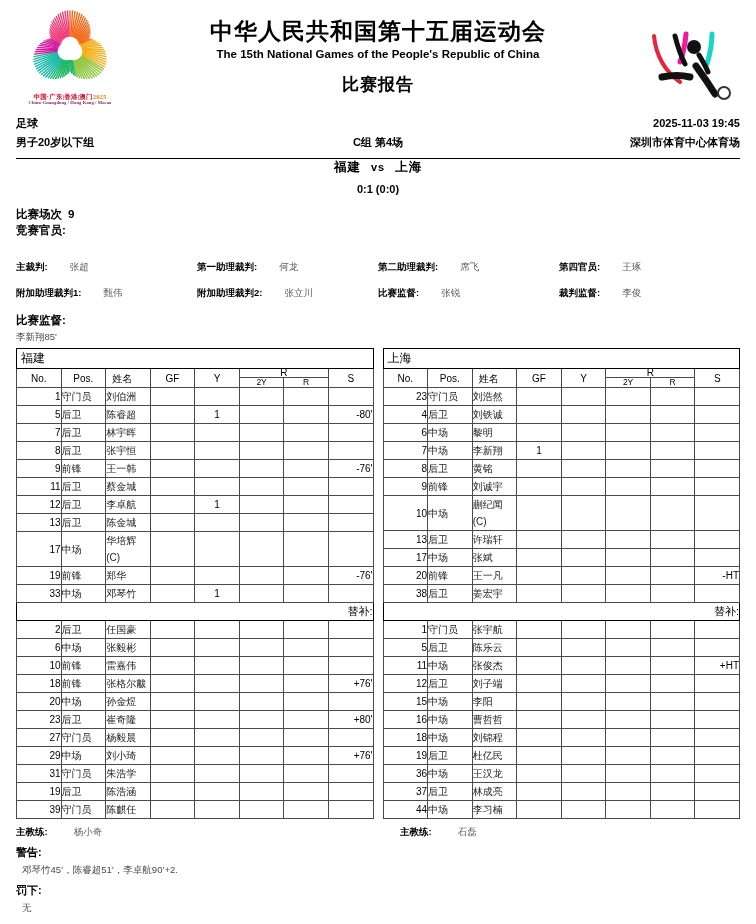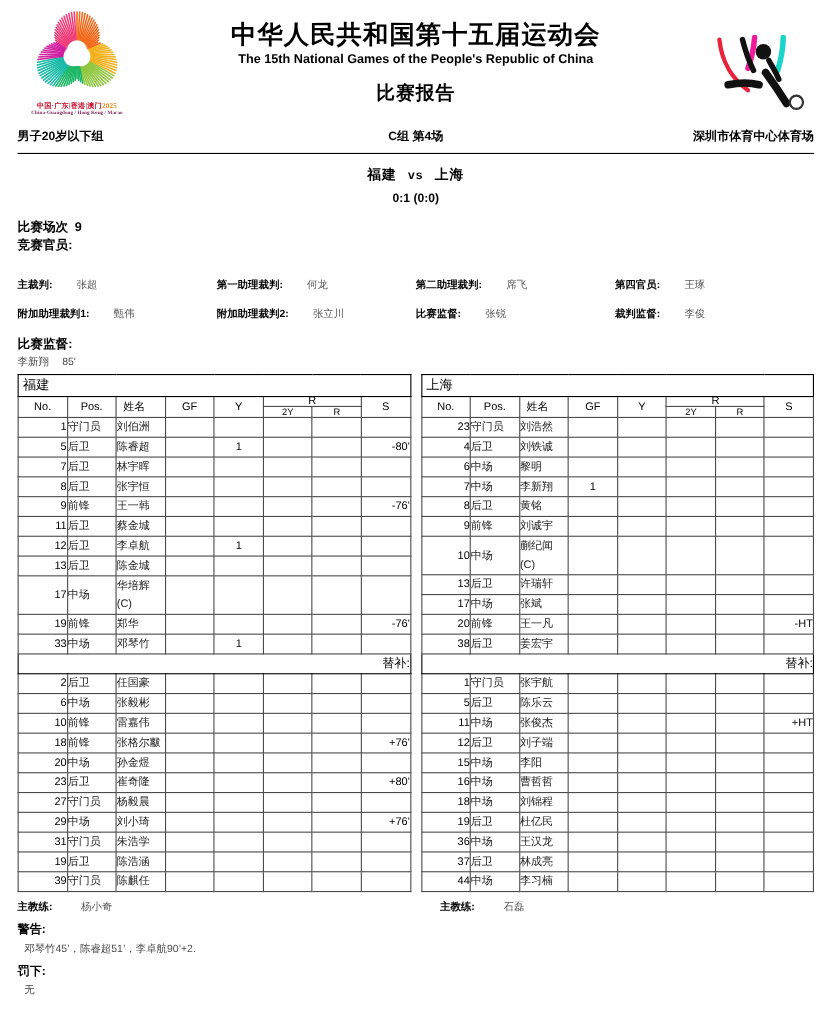--- a/index.html
+++ b/index.html
@@ -117,21 +117,20 @@
   .rule {
     border-top: 1.6px solid #000;
     margin: 4px 16px 0 16px;
   }
 
   .matchup {
     text-align: center;
     font-family: "Liberation Sans", "DejaVu Sans", sans-serif;
     font-weight: bold;
     font-size: 12.5px;
-    margin-top: 11px;
     letter-spacing: 1px;
   }
   .matchup .vs {
     font-weight: bold;
     padding: 0 10px;
     font-size: 11px;
   }
   .score {
     text-align: center;
     font-family: "Liberation Sans", "DejaVu Sans", sans-serif;
@@ -175,21 +174,21 @@
     margin-left: 22px;
     white-space: nowrap;
   }
 
   .scorers-line {
     font-size: 9.5px;
     color: #4a4a4a;
     margin-top: 3px;
     margin-bottom: 4px;
   }
-  .scorers-line .min { margin-left: 12px; }
+  .scorers-line .min { margin-left: 0; }
 
   
   .teams {
     display: flex;
     margin: 2px 16px 0 16px;
     gap: 9px;
   }
   .team {
     flex: 1 1 0;
     min-width: 0;
@@ -432,20 +431,25 @@
       <circle cx="52" cy="33" r="7" fill="#111111"></circle>
       <path d="M57 41 C61 48, 64 53, 66 58" stroke="#111111" stroke-width="5" fill="none" stroke-linecap="round"></path>
       <path d="M20 63 C30 61, 40 61, 48 63" stroke="#111111" stroke-width="7" fill="none" stroke-linecap="round"></path>
       <path d="M54 52 C62 63, 68 72, 73 80" stroke="#111111" stroke-width="7" fill="none" stroke-linecap="round"></path>
       <circle cx="82" cy="79" r="6" fill="none" stroke="#333333" stroke-width="2"></circle>
     </svg>
   </div>
 
   <div class="meta">
     <div class="meta-row">
+      <div class="meta-left">足球</div>
+      <div class="meta-center"></div>
+      <div class="meta-right">2025-11-03 19:45</div>
+    </div>
+    <div class="meta-row">
       <div class="meta-left">男子20岁以下组</div>
       <div class="meta-center">C组 第4场</div>
       <div class="meta-right">深圳市体育中心体育场</div>
     </div>
   </div>
   <div class="rule"></div>
 
   <div class="matchup">
     <span>福建</span><span class="vs">vs</span><span>上海</span>
   </div>

